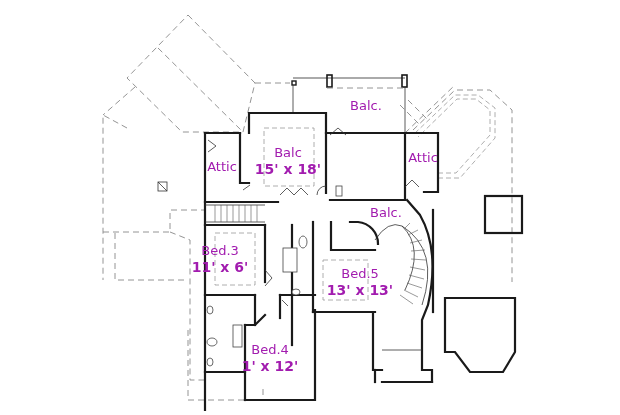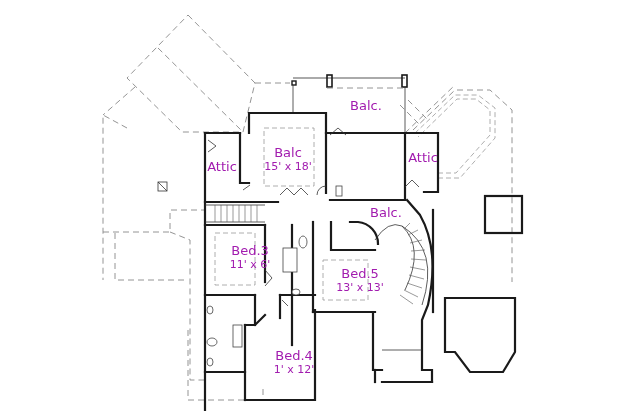--- a/index.html
+++ b/index.html
@@ -7,21 +7,21 @@
   #plan { position: absolute; left: 0; top: 0; width: 620px; height: 415px; }
   .wall { stroke: #1a1a1a; stroke-width: 2.2; fill: none; stroke-linecap: square; }
   .thin { stroke: #333; stroke-width: 0.8; fill: none; }
   .dash { stroke: #888; stroke-width: 0.9; fill: none; stroke-dasharray: 6 4; }
   .dashg { stroke: #999; stroke-width: 0.8; fill: none; stroke-dasharray: 5 3; }
   .rail { stroke: #aaa; stroke-width: 2.2; fill: none; }
   .stair { stroke: #555; stroke-width: 0.6; fill: none; }
   .fix { stroke: #444; stroke-width: 0.8; fill: #fff; }
   .label { position: absolute; color: #a21caf; text-align: center; line-height: 1.15; white-space: nowrap; transform: translateX(-50%); }
   .label .name { font-size: 13px; display: block; }
-  .label .dim { font-size: 11px; display: block; }
+  .label .dim { font-size: 14px; display: block; font-weight: bold; }
 </style>
 </head>
 <body>
 
 <svg id="plan" viewBox="0 0 620 415" xmlns="http://www.w3.org/2000/svg">
 
   <g>
     <polyline class="dash" points="127,128 103,115 103,280"></polyline>
     <polyline class="dash" points="188,15 255,83 243,132 182,132 127,78 188,15"></polyline>
     <polyline class="dash" points="158,48 243,132"></polyline>
@@ -165,24 +165,24 @@
 </div>
 <div class="label" style="left:423px; top:151px;">
   <span class="name">Attic</span>
 </div>
 <div class="label" style="left:366px; top:99px;">
   <span class="name">Balc.</span>
 </div>
 <div class="label" style="left:386px; top:206px;">
   <span class="name">Balc.</span>
 </div>
-<div class="label" style="left:250px; top:244px;">
+<div class="label" style="left:220px; top:244px;">
   <span class="name">Bed.3</span>
   <span class="dim">11' x 6'</span>
 </div>
 <div class="label" style="left:360px; top:267px;">
   <span class="name">Bed.5</span>
   <span class="dim">13' x 13'</span>
 </div>
-<div class="label" style="left:294px; top:343px;margin-top:6px;">
+<div class="label" style="left:270px; top:343px;">
   <span class="name">Bed.4</span>
   <span class="dim">1' x 12'</span>
 </div>
 
 </body></html>

